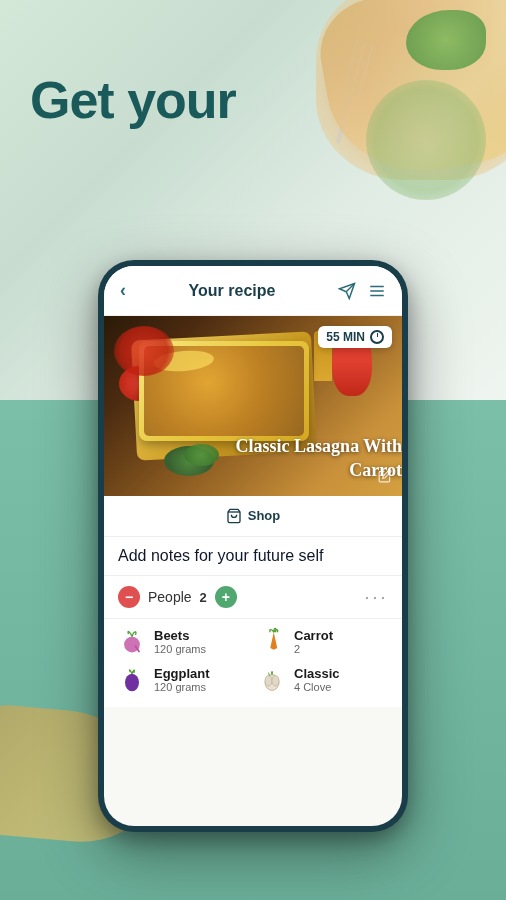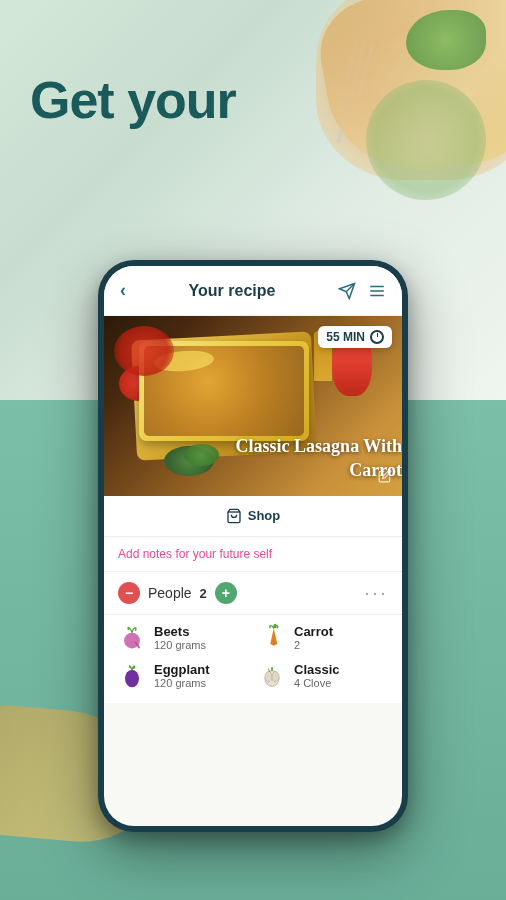--- a/index.html
+++ b/index.html
@@ -267,22 +267,22 @@
     }
 
     
     .notes-area {
       background: white;
       padding: 10px 14px;
       border-bottom: 1px solid #eee;
     }
 
     .notes-area p {
-      font-size: 12px;
-      color: #ec4899;
+      font-size: 16px;
+      color: #0f172a;
     }
 
     
     .people-row {
       background: white;
       padding: 10px 14px;
       display: flex;
       align-items: center;
       justify-content: space-between;
       border-bottom: 1px solid #eee;

